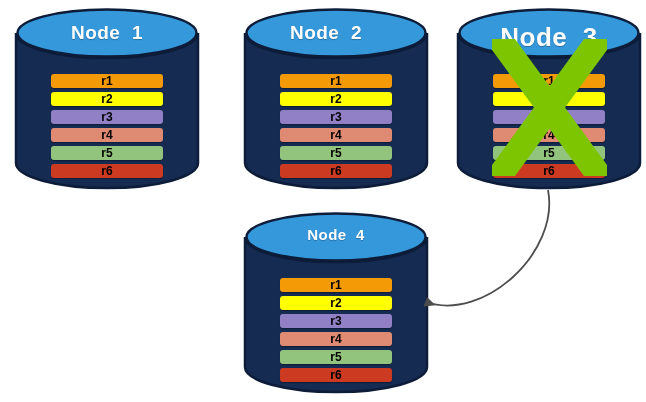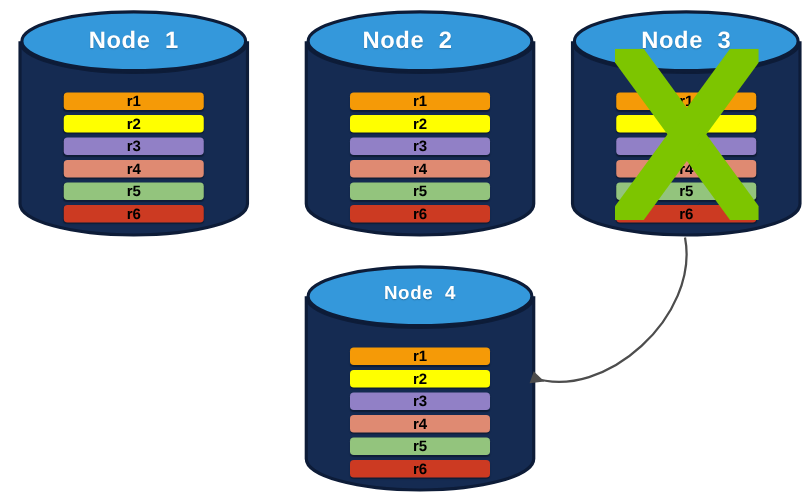--- a/index.html
+++ b/index.html
@@ -117,21 +117,21 @@
         <div class="row-bar" style="background: rgb(223, 138, 114); height: 14px; font-size: 12px; color: rgb(0, 0, 0);">r4</div>
         <div class="row-bar" style="background: rgb(147, 196, 125); height: 14px; font-size: 12px; color: rgb(0, 0, 0);">r5</div>
         <div class="row-bar" style="background: rgb(204, 58, 34); height: 14px; font-size: 12px; color: rgb(0, 0, 0);">r6</div>
       </div>
     </div>
     <div class="node" style="left: 458px; top: 8px; width: 182px; height: 180px;">
       <svg class="node-svg" width="182" height="180" viewBox="0 0 182 180">
         <path d="M 0,25 L 0,155 A 91,25 0 0 0 182,155 L 182,25 A 91,25 0 0 1 0,25 Z" fill="#152b52" stroke="#0d1c38" stroke-width="2.5"></path>
         <ellipse cx="91" cy="25" rx="89.5" ry="23.5" fill="#3498db" stroke="#0d1c38" stroke-width="2.5"></ellipse>
       </svg>
-      <div class="node-title" style="top: 14px; font-size: 19px; text-align: center;">Node  3</div>
+      <div class="node-title" style="top: 14px; font-size: 26px; text-align: center;">Node  3</div>
       <div class="rows" style="top: 66px; width: 112px; left: 35px; gap: 4px;">
         <div class="row-bar" style="background: rgb(245, 154, 7); height: 14px; font-size: 12px; color: rgb(0, 0, 0);">r1</div>
         <div class="row-bar" style="background: rgb(255, 255, 0); height: 14px; font-size: 12px; color: rgb(0, 0, 0);">r2</div>
         <div class="row-bar" style="background: rgb(145, 128, 198); height: 14px; font-size: 12px; color: rgb(0, 0, 0);">r3</div>
         <div class="row-bar" style="background: rgb(223, 138, 114); height: 14px; font-size: 12px; color: rgb(0, 0, 0);">r4</div>
         <div class="row-bar" style="background: rgb(147, 196, 125); height: 14px; font-size: 12px; color: rgb(0, 0, 0);">r5</div>
         <div class="row-bar" style="background: rgb(204, 58, 34); height: 14px; font-size: 12px; color: rgb(0, 0, 0);">r6</div>
       </div>
       <svg class="cross-overlay" width="115" height="137" viewBox="0 0 100 100" preserveAspectRatio="none" style="left: 34px; top: 31px;">
         <polygon points="0,0 20,0 100,92 100,100 80,100 0,8" fill="#7dc500"></polygon>

